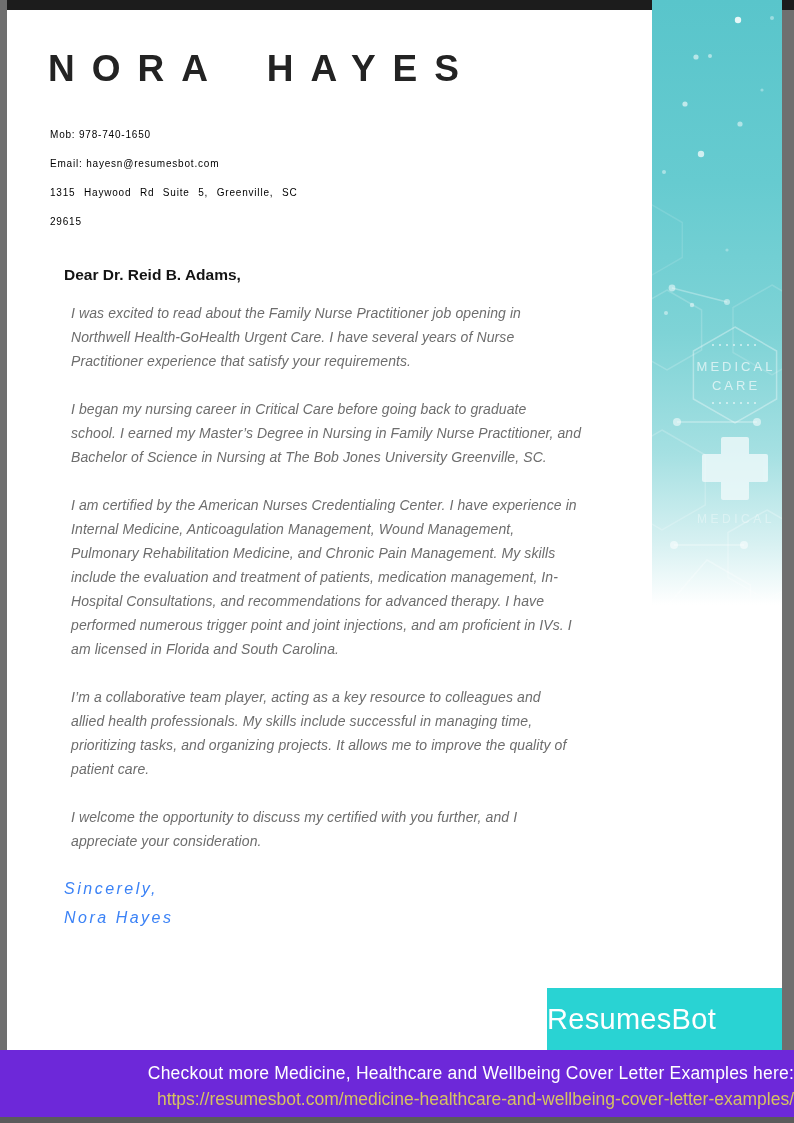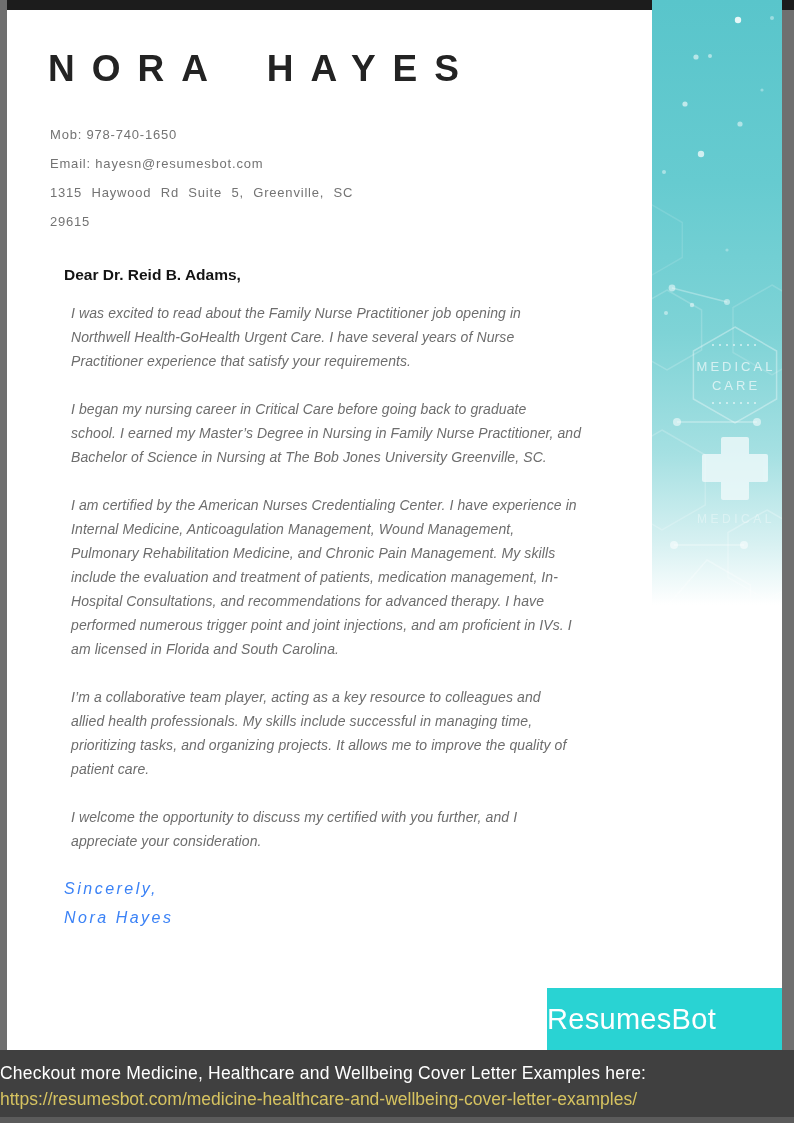--- a/index.html
+++ b/index.html
@@ -11,21 +11,21 @@
   .edge-left  { position:absolute; left:0; top:0; width:7px;  height:1123px; background:#6f6f6f; z-index:1; }
   .edge-right { position:absolute; left:782px; top:0; width:12px; height:1123px; background:#6f6f6f; z-index:1; }
   .top-bar    { position:absolute; left:7px; top:0; width:787px; height:10px; background:#1c1c1c; z-index:2; }
 
   
   .name {
     position:absolute; left:48px; top:48px; z-index:4;
     font-size:37px; font-weight:700; color:#232323;
     letter-spacing:17px; word-spacing:16px; white-space:nowrap;
   }
-  .contact { position:absolute; left:50px; top:120px; z-index:4; font-size:13px; color:#737373; letter-spacing:0.8px; }
+  .contact { position:absolute; left:50px; top:120px; z-index:4; font-size:10px; color:#000000; letter-spacing:0.8px; }
   .contact div { line-height:29px; }
   .address-spaced { word-spacing:5px; }
 
   
   .greeting {
     position:absolute; left:64px; top:266px; z-index:4;
     font-family:Liberation Sans, sans-serif; font-weight:bold; font-size:15.5px; color:#141414;
   }
   .body-text { position:absolute; left:64px; top:301px; width:600px; z-index:4;
     font-size:14px; line-height:24px; color:#6d6d6d; letter-spacing:0.1px; }
@@ -44,21 +44,21 @@
   
   .banner {
     position:absolute; left:547px; top:988px; width:235px; height:62px; z-index:5;
     background:#29d3d3; display:flex; align-items:center; 
   }
   .banner-label { color:#ffffff; font-size:29px; letter-spacing:0.3px; }
 
   
   .footer {
     position:absolute; left:0; top:1050px; width:794px; height:73px; z-index:6;
-    background:#404040; text-align:left;
+    background:#6d28d9; text-align:right;
   }
   .footer-text { margin-top:13px; color:#ffffff; font-size:17.5px; letter-spacing:0.2px; }
   .footer-link { display:inline-block; margin-top:5px; color:#d6c360; font-size:17.5px; text-decoration:none; cursor:pointer; }
   .footer-bottom-strip { position:absolute; left:0; bottom:0; width:100%; height:6px; background:#5b5b5b; }
 </style>
 </head>
 <body>
 
 <div class="page">
 

